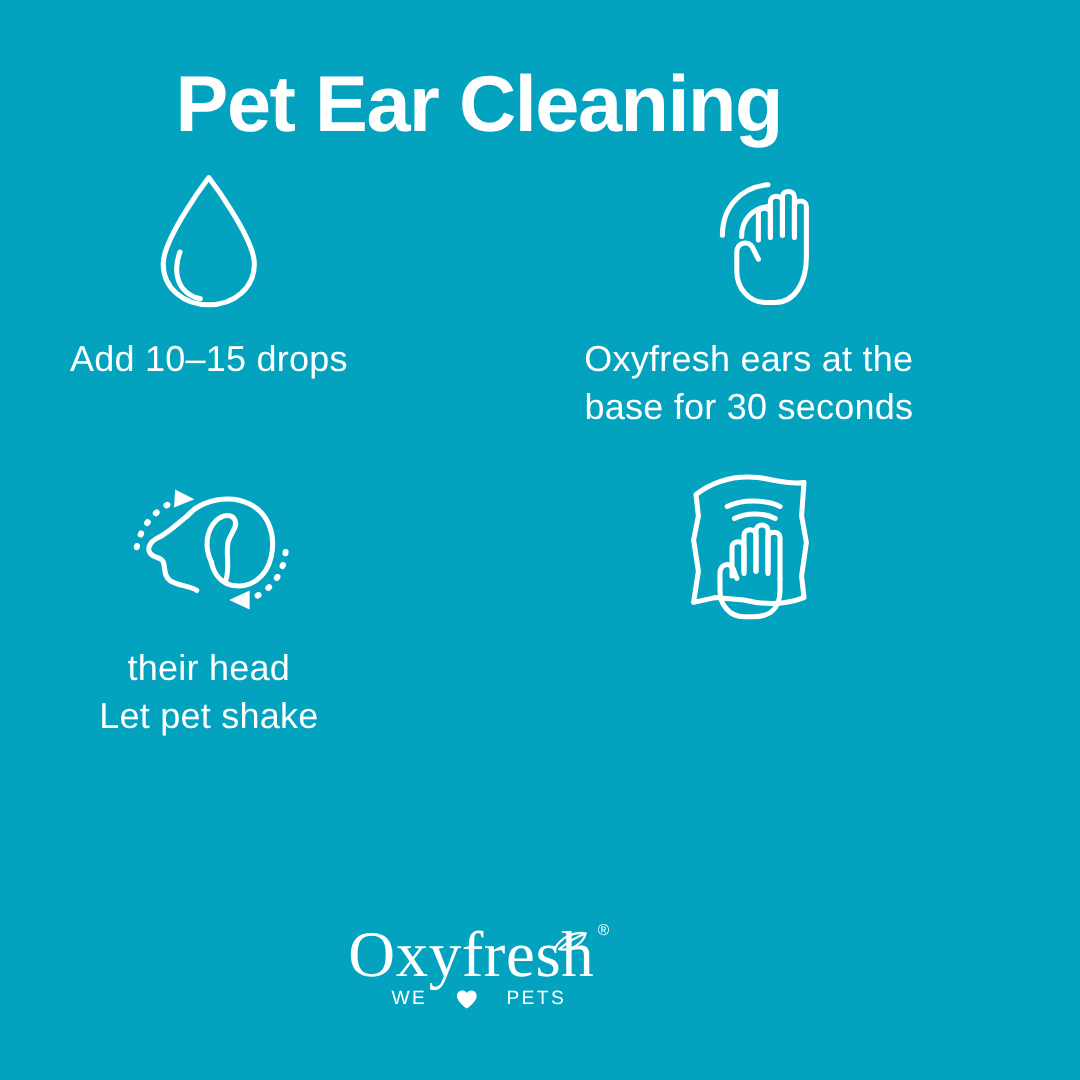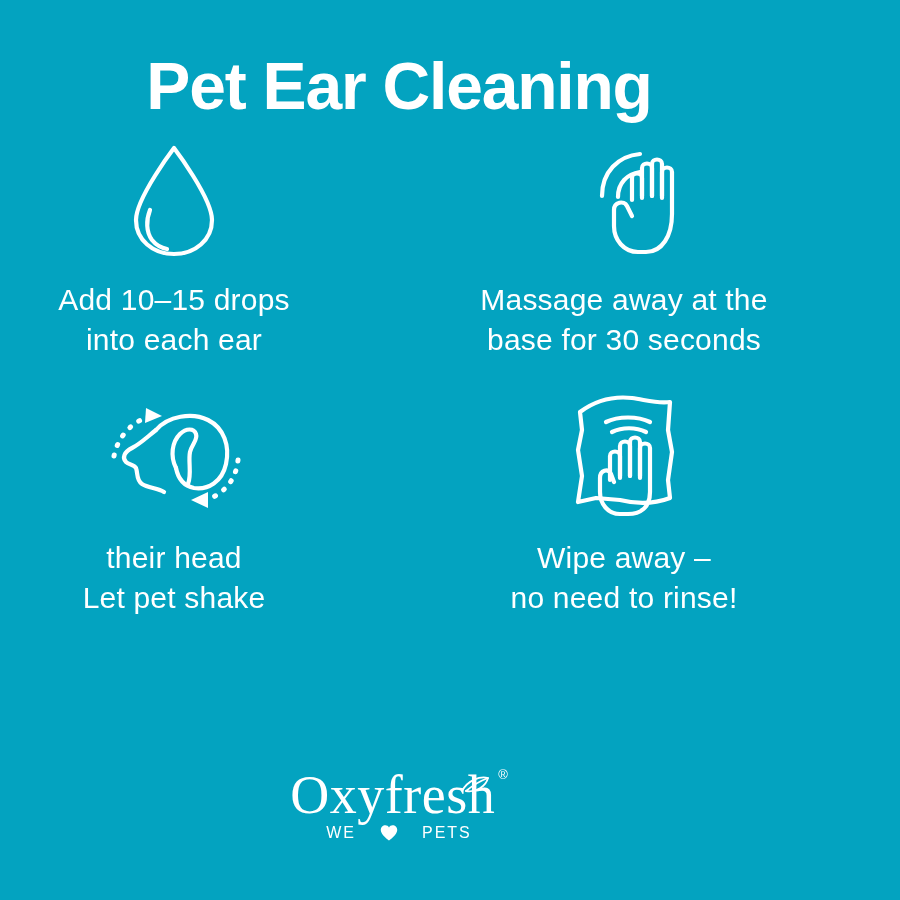--- a/index.html
+++ b/index.html
@@ -151,42 +151,41 @@
 
     <div class="step">
       <div class="step-icon">
         <svg width="96" height="118" viewBox="0 0 96 118" fill="none" stroke="#ffffff" stroke-width="4.2" stroke-linecap="round" stroke-linejoin="round">
           <path d="M48 8 C48 8 86 58 86 80 C86 100 69 114 48 114 C27 114 10 100 10 80 C10 58 48 8 48 8 Z"></path>
           <path d="M24 70 C20 80 20 92 26 100 C30 105 36 108 41 109"></path>
         </svg>
       </div>
       <div class="step-caption">
         <span class="caption-line">Add 10–15 drops</span>
-        <span class="caption-line">into each ear</span>
       </div>
     </div>
 
     <div class="step">
       <div class="step-icon">
         <svg width="136" height="118" viewBox="0 0 136 118" fill="none" stroke="#ffffff" stroke-width="4.2" stroke-linecap="round" stroke-linejoin="round">
 
           <path d="M46 56 C46 32 62 16 84 14"></path>
           <path d="M62 57 C62 43 71 34 84 32"></path>
 
           <path d="M76 60 L76 38 C76 32 86 32 86 38 L86 58"></path>
           <path d="M86 56 L86 28 C86 22 96 22 96 28 L96 56"></path>
           <path d="M96 56 L96 24 C96 18 106 18 106 24 L106 56"></path>
           <path d="M106 58 L106 32 C106 26 116 26 116 32 L116 62"></path>
 
           <path d="M116 62 L116 74 C116 96 106 112 90 112 L82 112 C68 112 58 100 58 86
                    L58 70 C58 62 68 60 71 66 L76 76"></path>
         </svg>
       </div>
       <div class="step-caption">
-        <span class="caption-line">Massage away at the</span>
+        <span class="caption-line">Oxyfresh ears at the</span>
         <span class="caption-line">base for 30 seconds</span>
       </div>
     </div>
 
     <div class="step row2">
       <div class="step-icon">
         <svg width="168" height="126" viewBox="0 0 168 126" fill="none" stroke="#ffffff" stroke-width="4.2" stroke-linecap="round" stroke-linejoin="round">
 
           <path d="M66 40 C78 26 102 22 118 30 C134 38 140 56 136 74
                    C132 92 118 100 104 98 C94 96 88 88 86 78"></path>
@@ -223,24 +222,20 @@
 
           <path d="M48 90 L48 66 C48 60 58 60 58 66 L58 88"></path>
           <path d="M58 86 L58 56 C58 50 68 50 68 56 L68 86"></path>
           <path d="M68 86 L68 52 C68 46 78 46 78 52 L78 86"></path>
           <path d="M78 88 L78 58 C78 52 88 52 88 58 L88 92"></path>
 
           <path d="M88 92 L88 102 C88 118 78 124 66 124 L58 124
                    C46 124 38 114 38 102 L38 88
                    C38 80 46 78 49 84 L52 92"></path>
         </svg>
-      </div>
-      <div class="step-caption">
-        <span class="caption-line">Wipe away –</span>
-        <span class="caption-line">no need to rinse!</span>
       </div>
     </div>
 
   </div>
 
   <div class="logo">
     <div class="logo-word">
       <span class="logo-text">Oxyfresh</span>
       <span class="logo-reg">®</span>
       <svg class="logo-leaf" viewBox="0 0 30 22" fill="none" stroke="#ffffff" stroke-width="1.8" stroke-linecap="round" stroke-linejoin="round">

